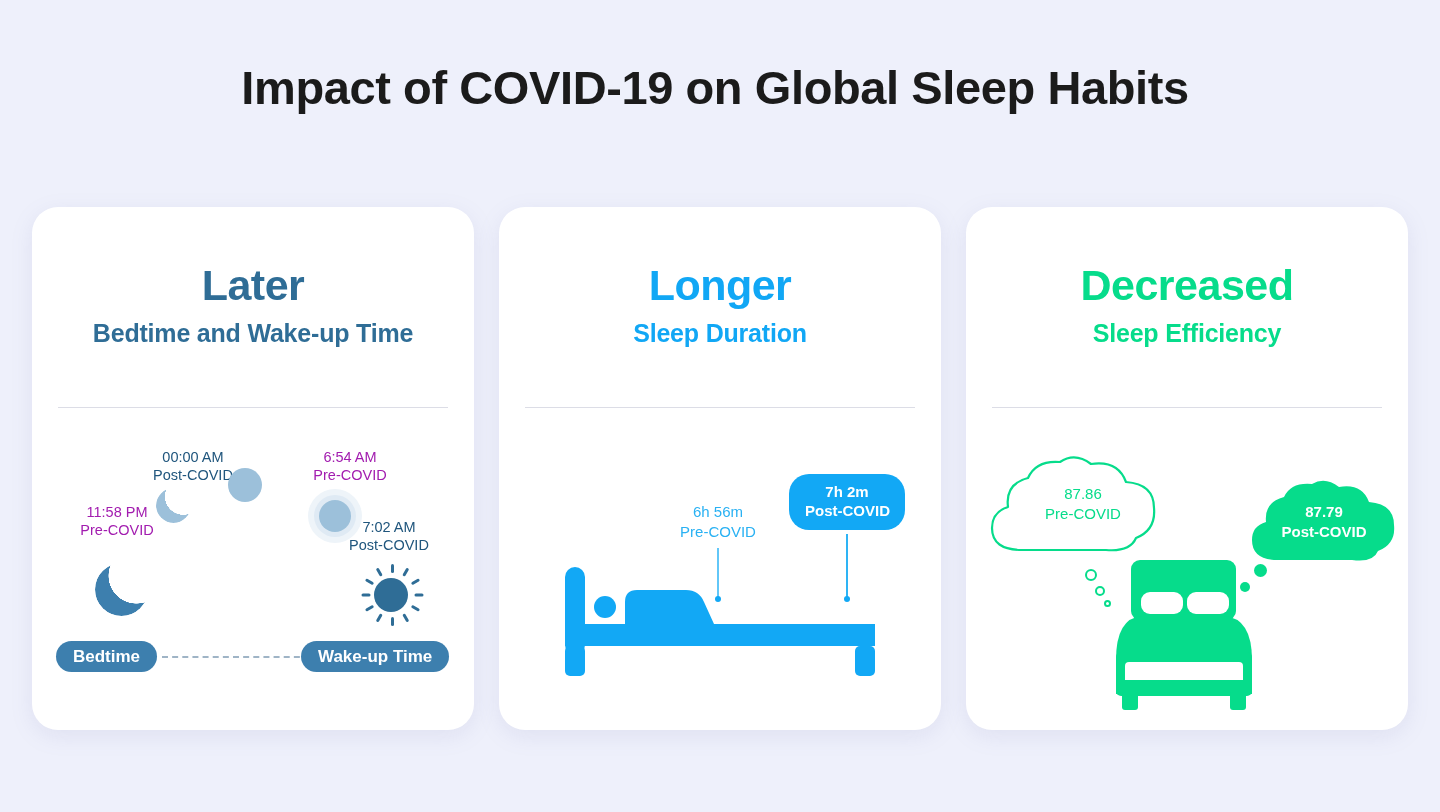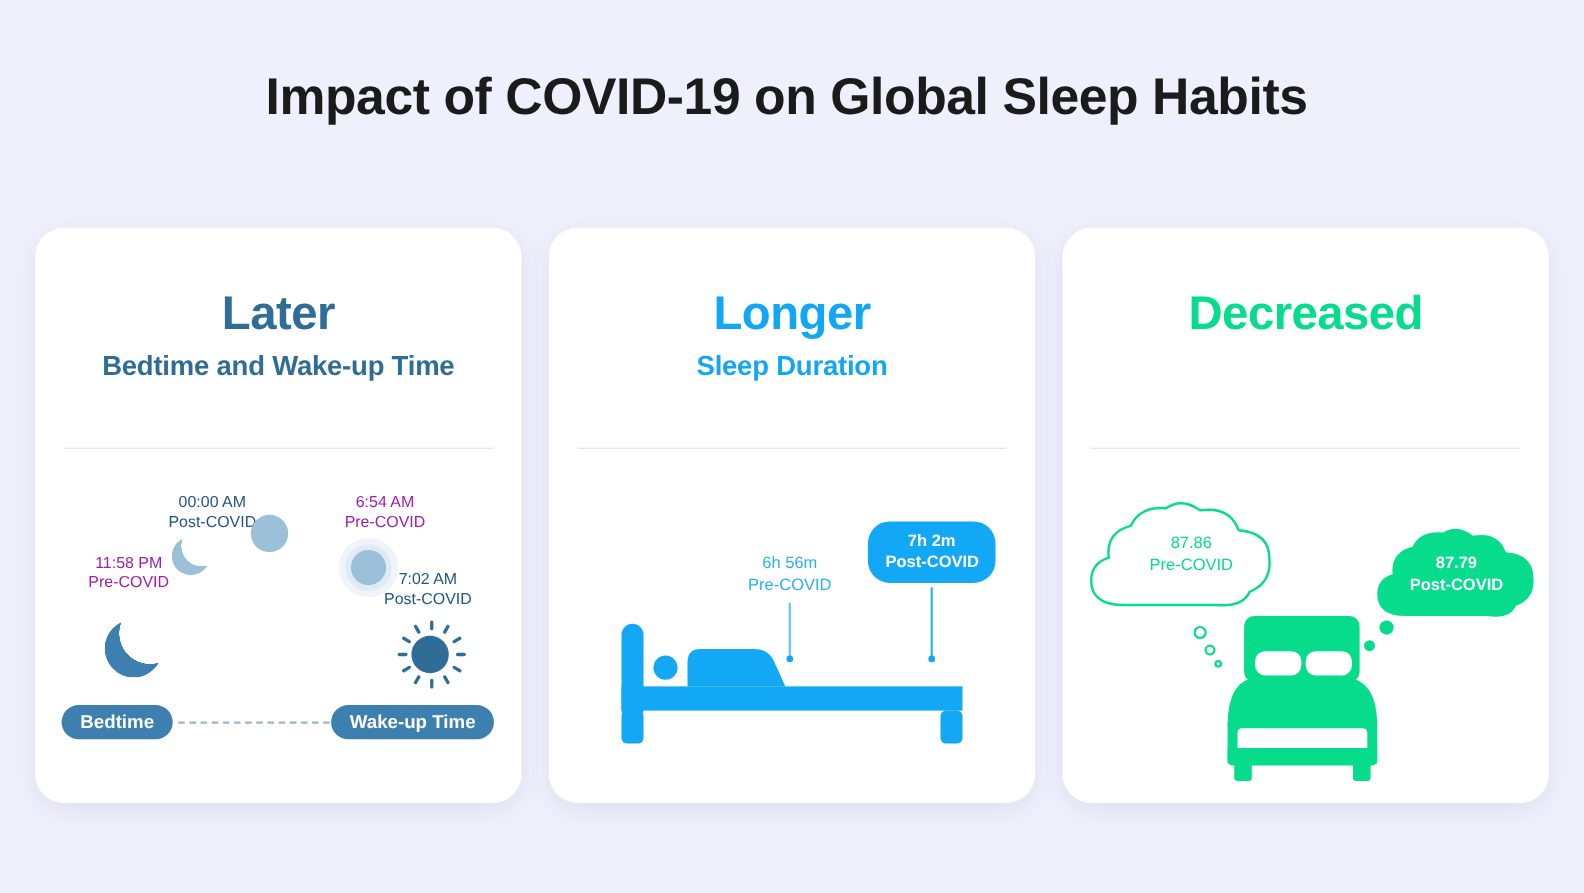--- a/index.html
+++ b/index.html
@@ -239,20 +239,21 @@
 
           <rect x="66" y="234" width="20" height="30" rx="5" fill="#12a8f5"></rect>
           <rect x="356" y="234" width="20" height="30" rx="5" fill="#12a8f5"></rect>
         </svg>
       </div>
     </div>
 
     <div class="card c3">
       <div class="card-heading">
         <span class="card-big">Decreased</span>
+        <span class="card-sub">Sleep Efficiency</span>
       </div>
       <div class="divider"></div>
 
       <div class="stage">
 
         <svg width="210" height="110" viewBox="0 0 210 110" style="position:absolute;left:12px;top:42px;">
           <path d="M44 96 Q14 96 14 74 Q14 58 30 53 Q27 30 50 24 Q58 6 82 8 Q97 -2 113 10
                    Q140 6 148 28 Q176 30 176 54 Q178 76 158 84 Q152 98 128 96 Z" fill="#ffffff" stroke="#06dc8b" stroke-width="2.2" stroke-linejoin="round"></path>
         </svg>
         <div class="cloud-txt" style="left:12px;top:72px;width:210px;color:#06dc8b;">

